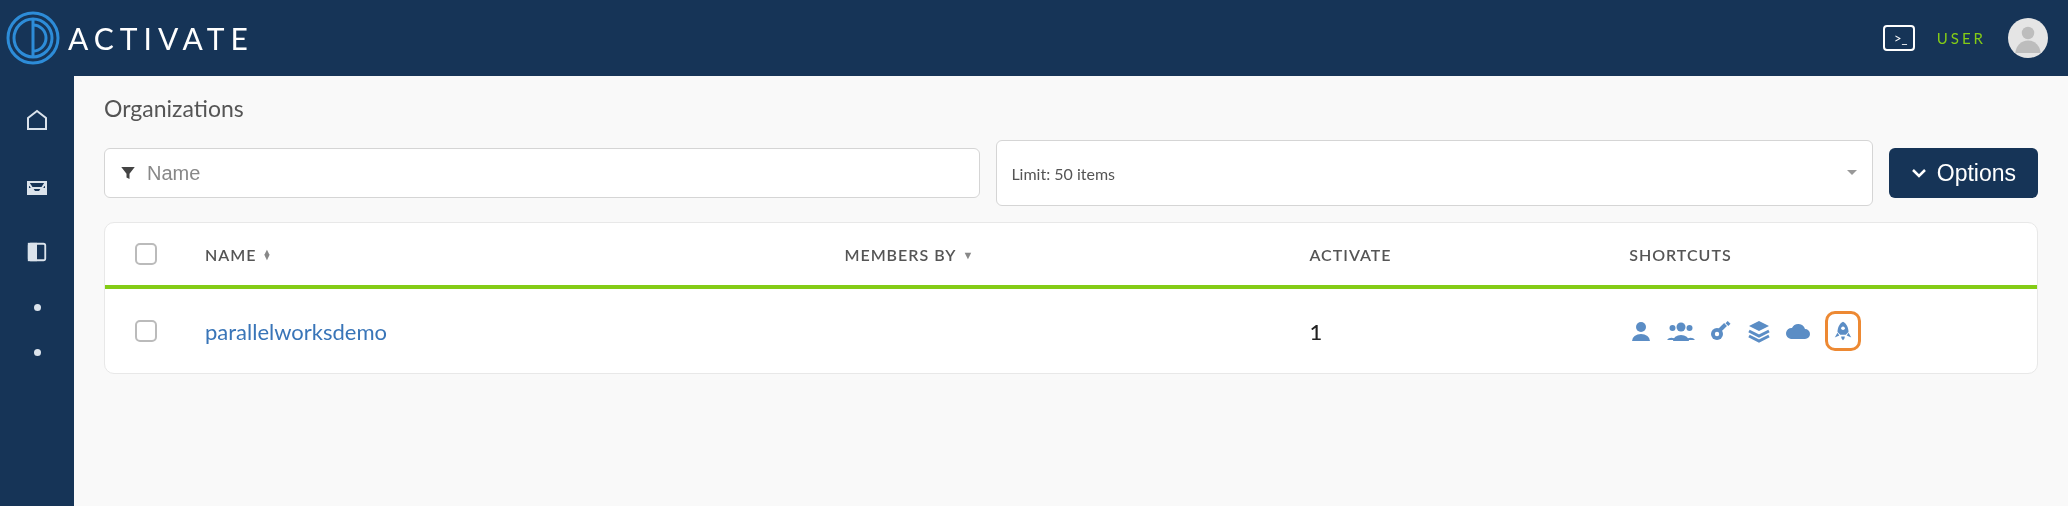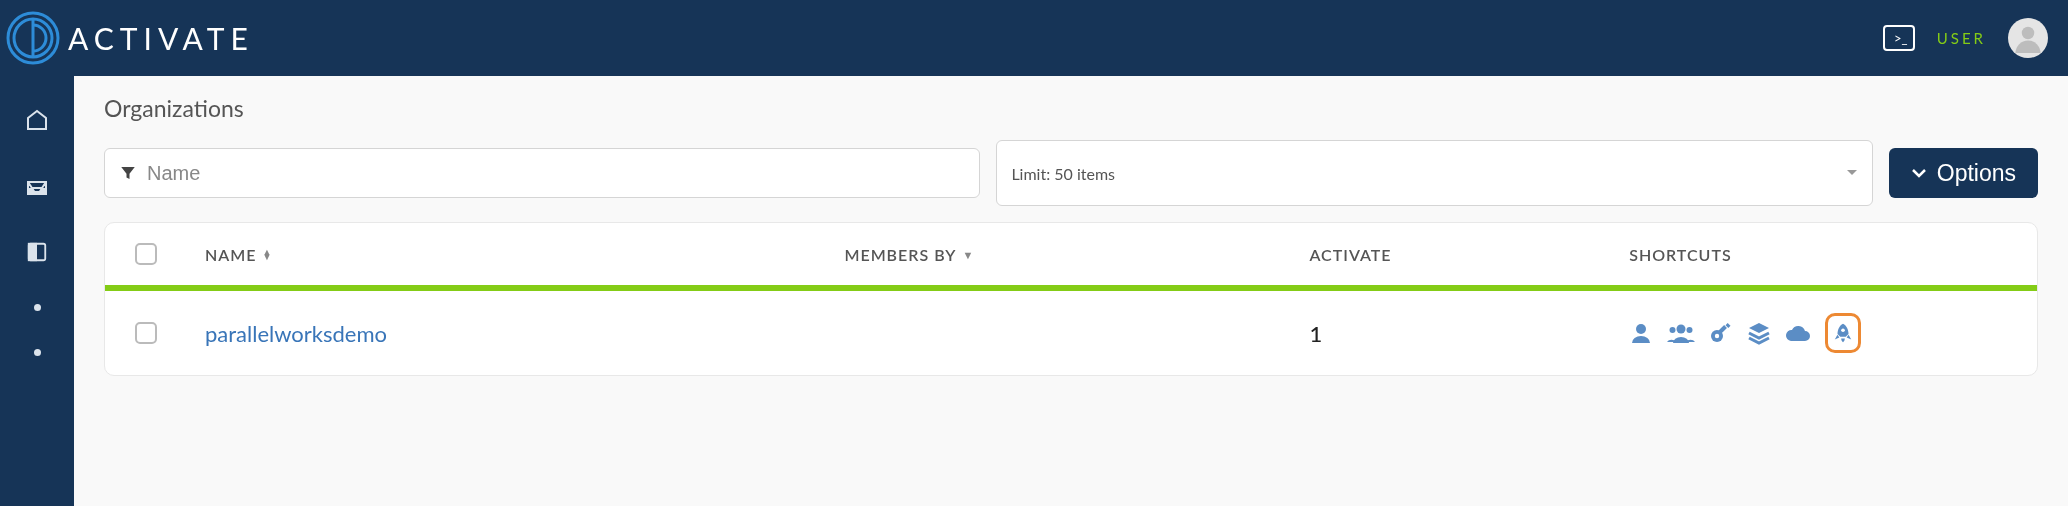--- a/index.html
+++ b/index.html
@@ -155,21 +155,21 @@
     .col-name { flex: 2.2; display: flex; align-items: center; gap: 6px; }
     .col-managed { flex: 1.6; display: flex; align-items: center; gap: 6px; }
     .col-members { flex: 1.1; }
     .col-shortcuts { flex: 1.3; }
     .sort-ic { display: inline-flex; flex-direction: column; line-height: 5px; font-size: 9px; color: #888; }
     .caret-d { font-size: 11px; color: #888; }
     .table-row {
       display: flex;
       align-items: center;
       padding: 22px 30px;
-      border-top: 6px solid #84cc16;
+      border-top: 4px solid #84cc16;
       font-size: 22px;
     }
     .row-link { color: #3975b8; cursor: pointer; }
     .row-members { font-weight: 500; color: #222; }
     .checkbox {
       width: 22px; height: 22px;
       border: 2px solid #bbb;
       border-radius: 5px;
       cursor: pointer;
       background: #fff;

